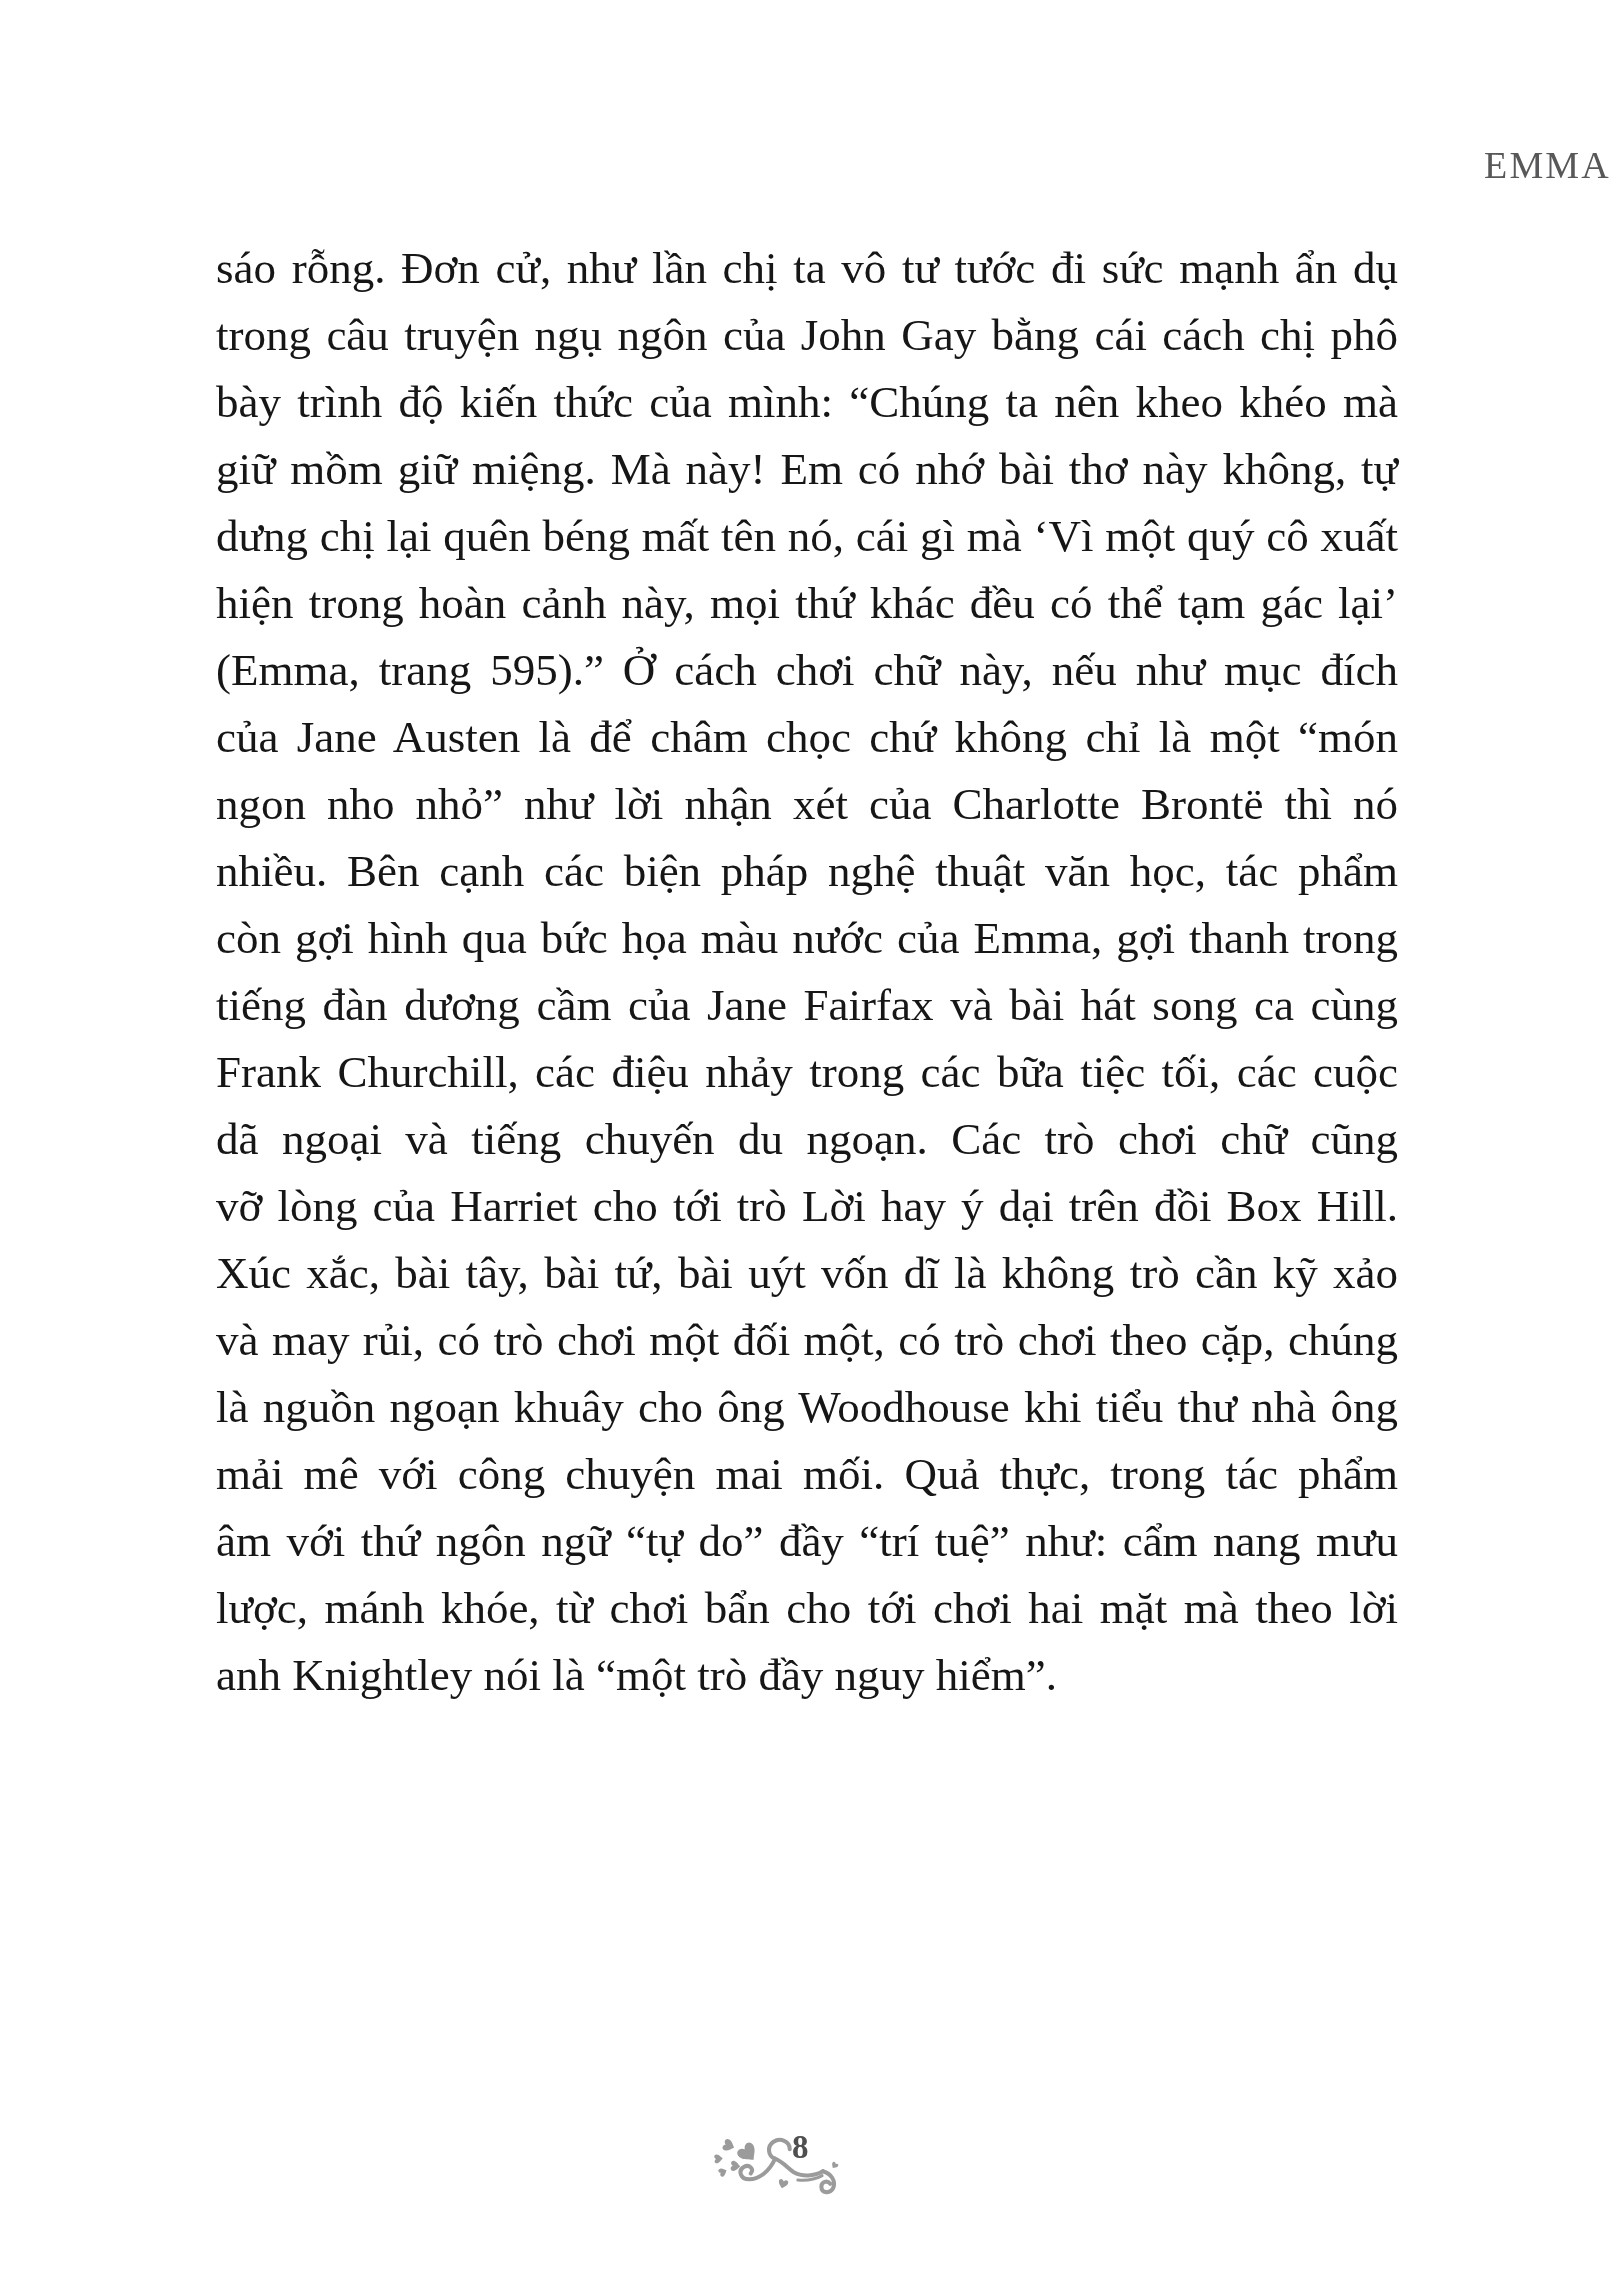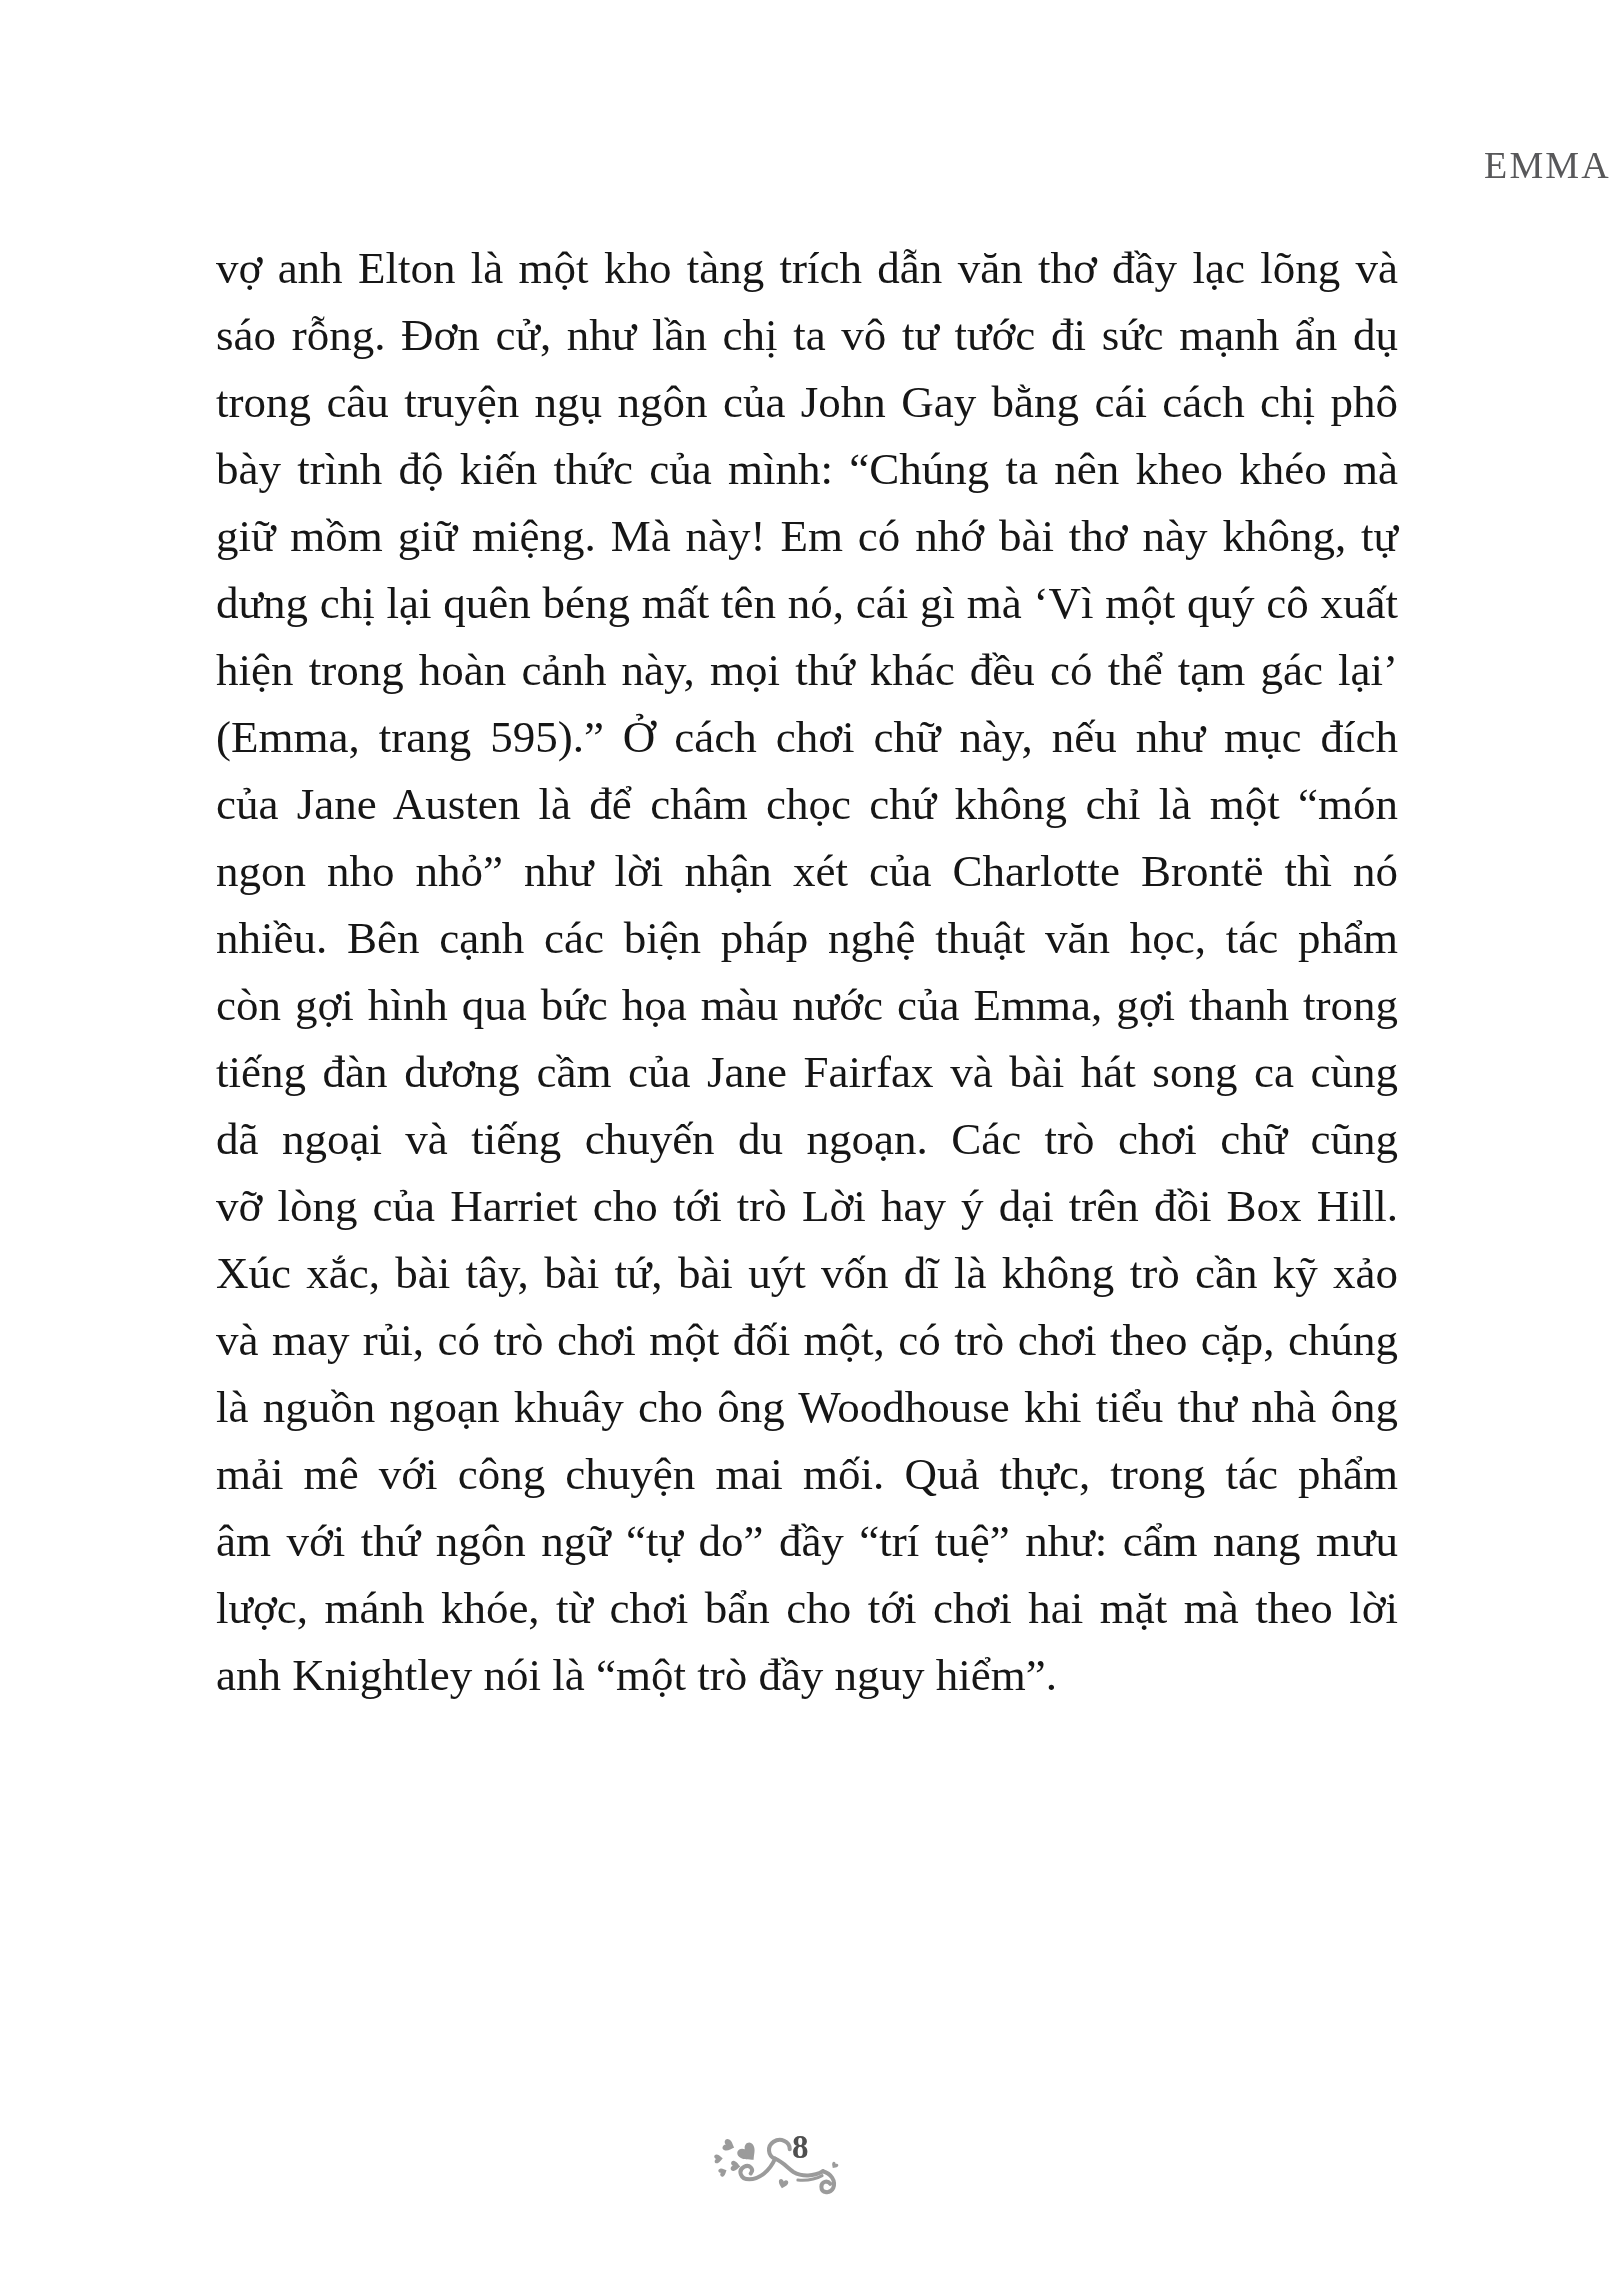--- a/index.html
+++ b/index.html
@@ -74,33 +74,33 @@
   }
 </style>
 </head>
 <body>
 
 <div class="page">
 
   <div class="running-head">EMMA</div>
 
   <div class="body-text">
-      <div class="line">vợ anh Elton là một kho tàng trích dẫn văn thơ đầy lạc lõng và</div>
       <div class="line">sáo rỗng. Đơn cử, như lần chị ta vô tư tước đi sức mạnh ẩn dụ</div>
       <div class="line">trong câu truyện ngụ ngôn của John Gay bằng cái cách chị phô</div>
       <div class="line">bày trình độ kiến thức của mình: “Chúng ta nên kheo khéo mà</div>
       <div class="line">giữ mồm giữ miệng. Mà này! Em có nhớ bài thơ này không, tự</div>
       <div class="line">dưng chị lại quên béng mất tên nó, cái gì mà ‘Vì một quý cô xuất</div>
       <div class="line">hiện trong hoàn cảnh này, mọi thứ khác đều có thể tạm gác lại’</div>
       <div class="line">(Emma, trang 595).” Ở cách chơi chữ này, nếu như mục đích</div>
       <div class="line">của Jane Austen là để châm chọc chứ không chỉ là một “món</div>
       <div class="line">ngon nho nhỏ” như lời nhận xét của Charlotte Brontë thì nó</div>
       <div class="line">nhiều. Bên cạnh các biện pháp nghệ thuật văn học, tác phẩm</div>
       <div class="line">còn gợi hình qua bức họa màu nước của Emma, gợi thanh trong</div>
       <div class="line">tiếng đàn dương cầm của Jane Fairfax và bài hát song ca cùng</div>
+      <div class="line">Frank Churchill, các điệu nhảy trong các bữa tiệc tối, các cuộc</div>
       <div class="line">dã ngoại và tiếng chuyến du ngoạn. Các trò chơi chữ cũng</div>
       <div class="line">vỡ lòng của Harriet cho tới trò Lời hay ý dại trên đồi Box Hill.</div>
       <div class="line">Xúc xắc, bài tây, bài tứ, bài uýt vốn dĩ là không trò cần kỹ xảo</div>
       <div class="line">và may rủi, có trò chơi một đối một, có trò chơi theo cặp, chúng</div>
       <div class="line">là nguồn ngoạn khuây cho ông Woodhouse khi tiểu thư nhà ông</div>
       <div class="line">mải mê với công chuyện mai mối. Quả thực, trong tác phẩm</div>
       <div class="line">âm với thứ ngôn ngữ “tự do” đầy “trí tuệ” như: cẩm nang mưu</div>
       <div class="line">lược, mánh khóe, từ chơi bẩn cho tới chơi hai mặt mà theo lời</div>
       <div class="line last">anh Knightley nói là “một trò đầy nguy hiểm”.</div>
     </div>

